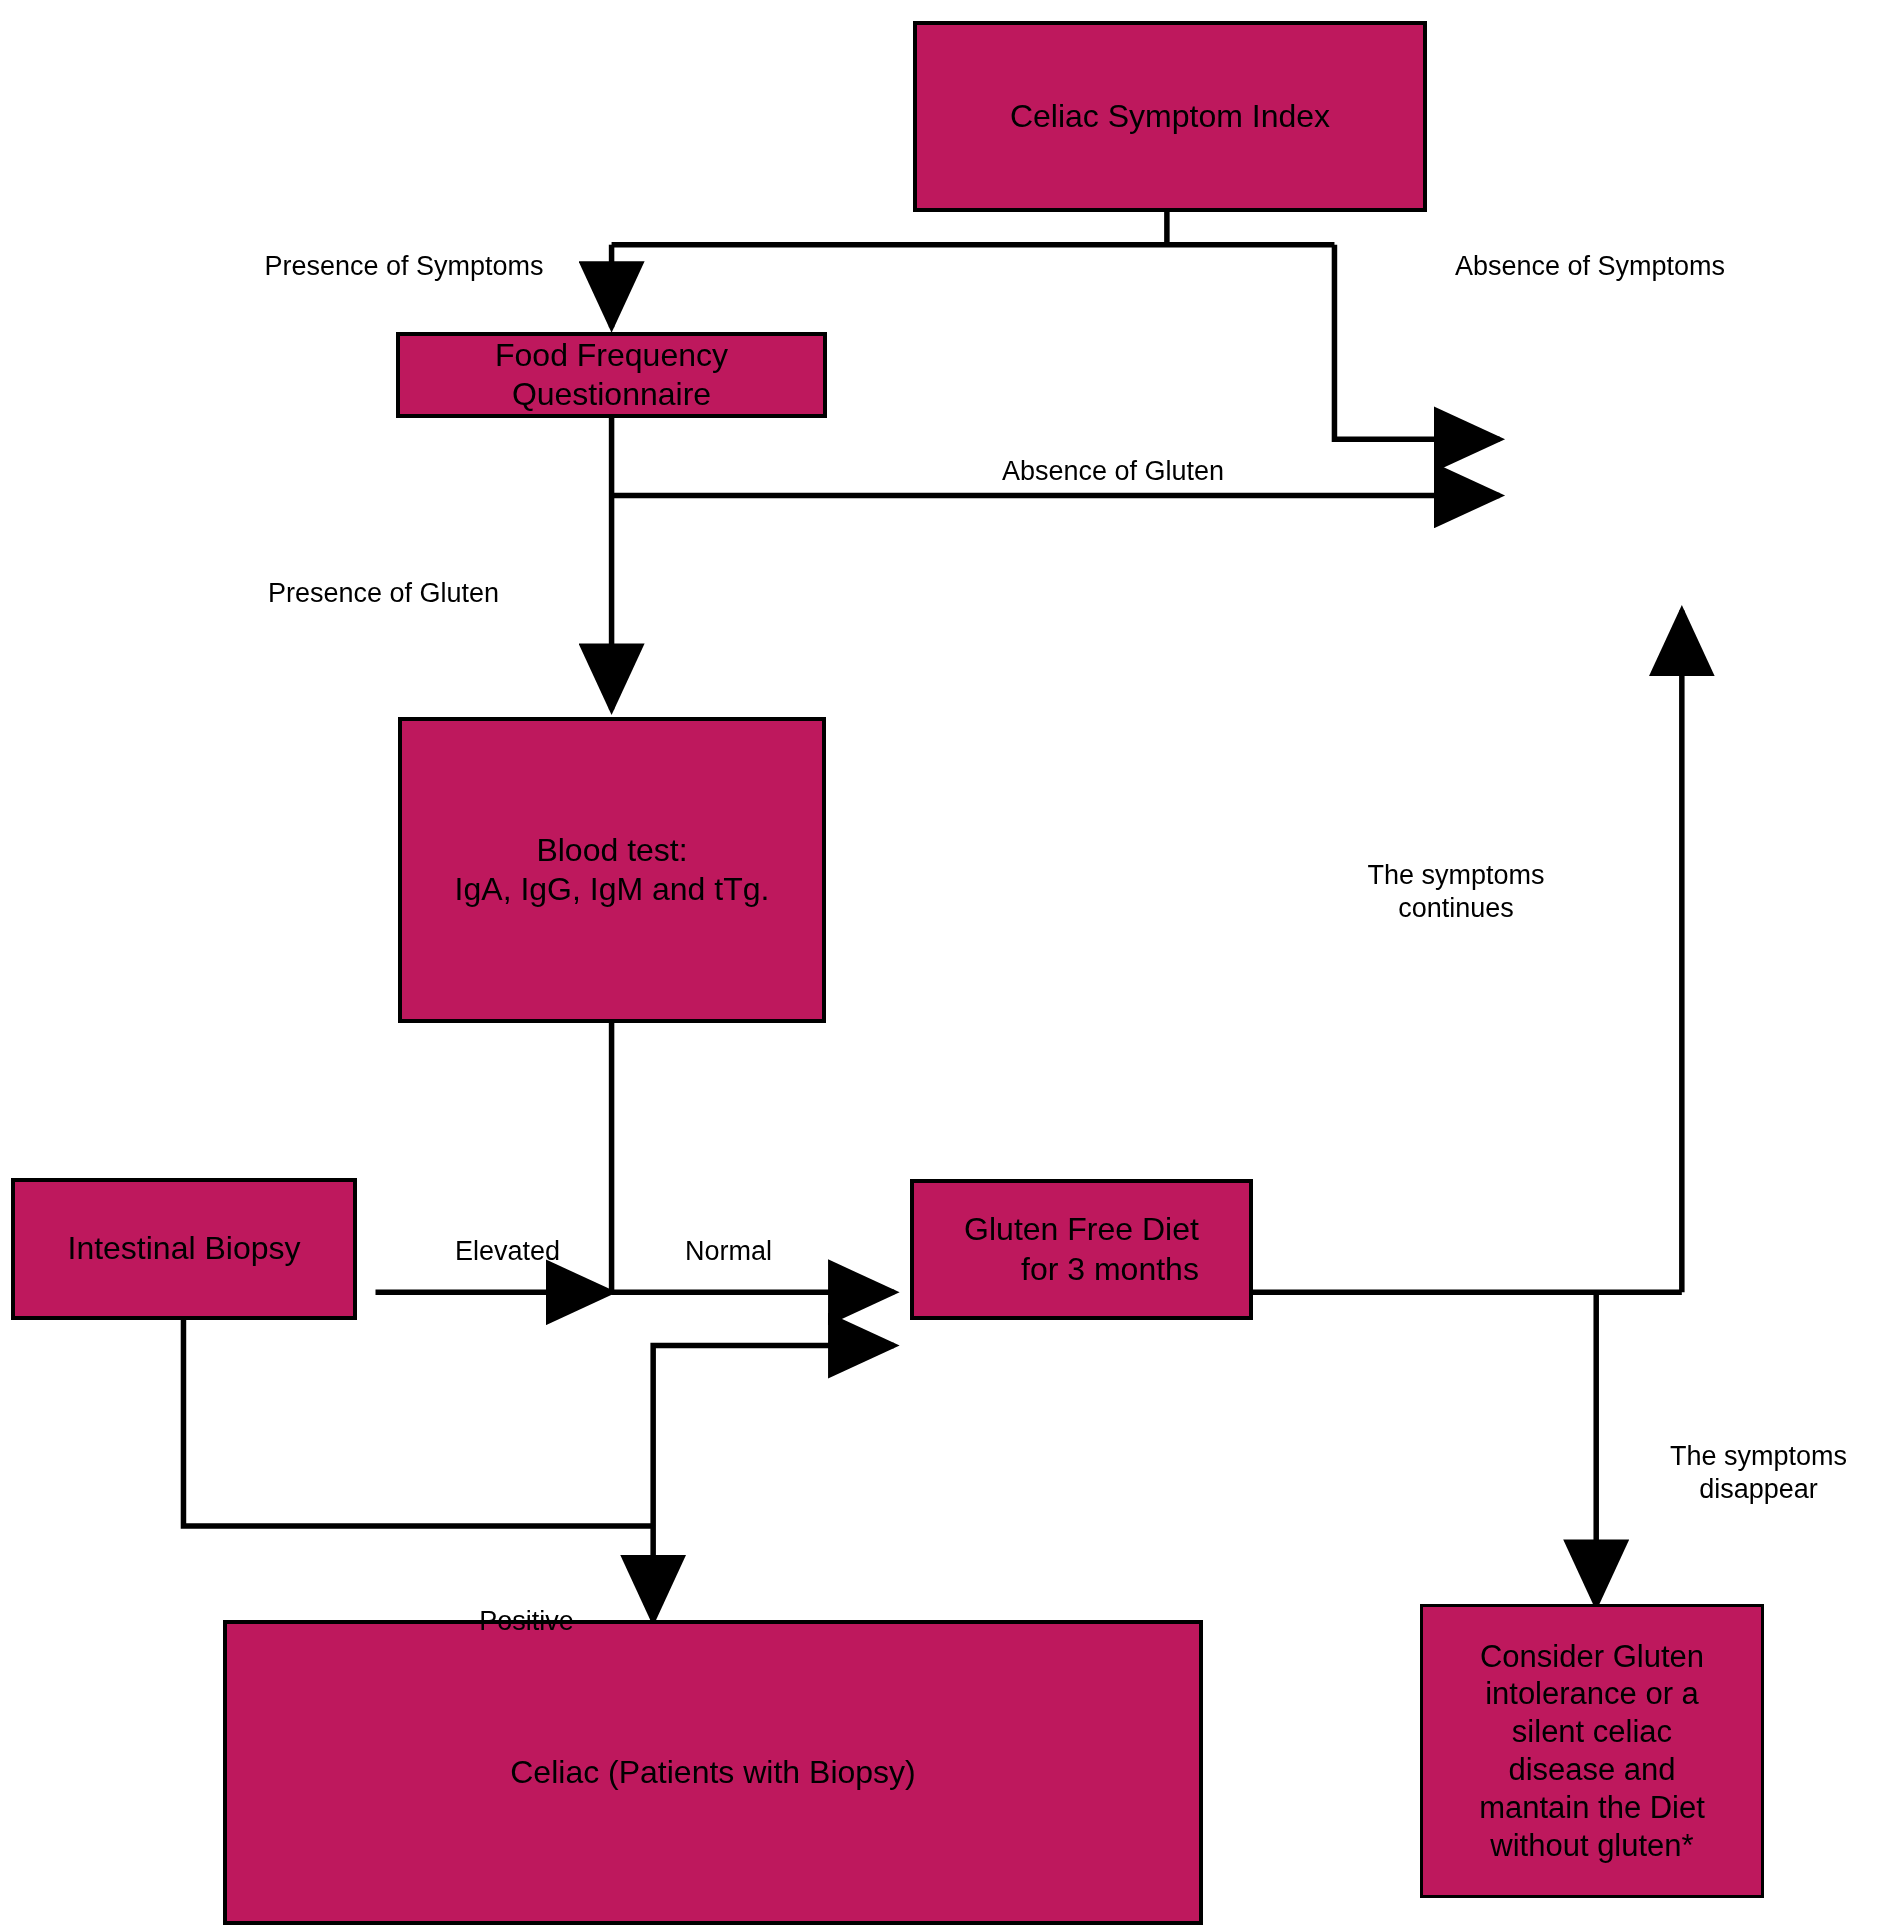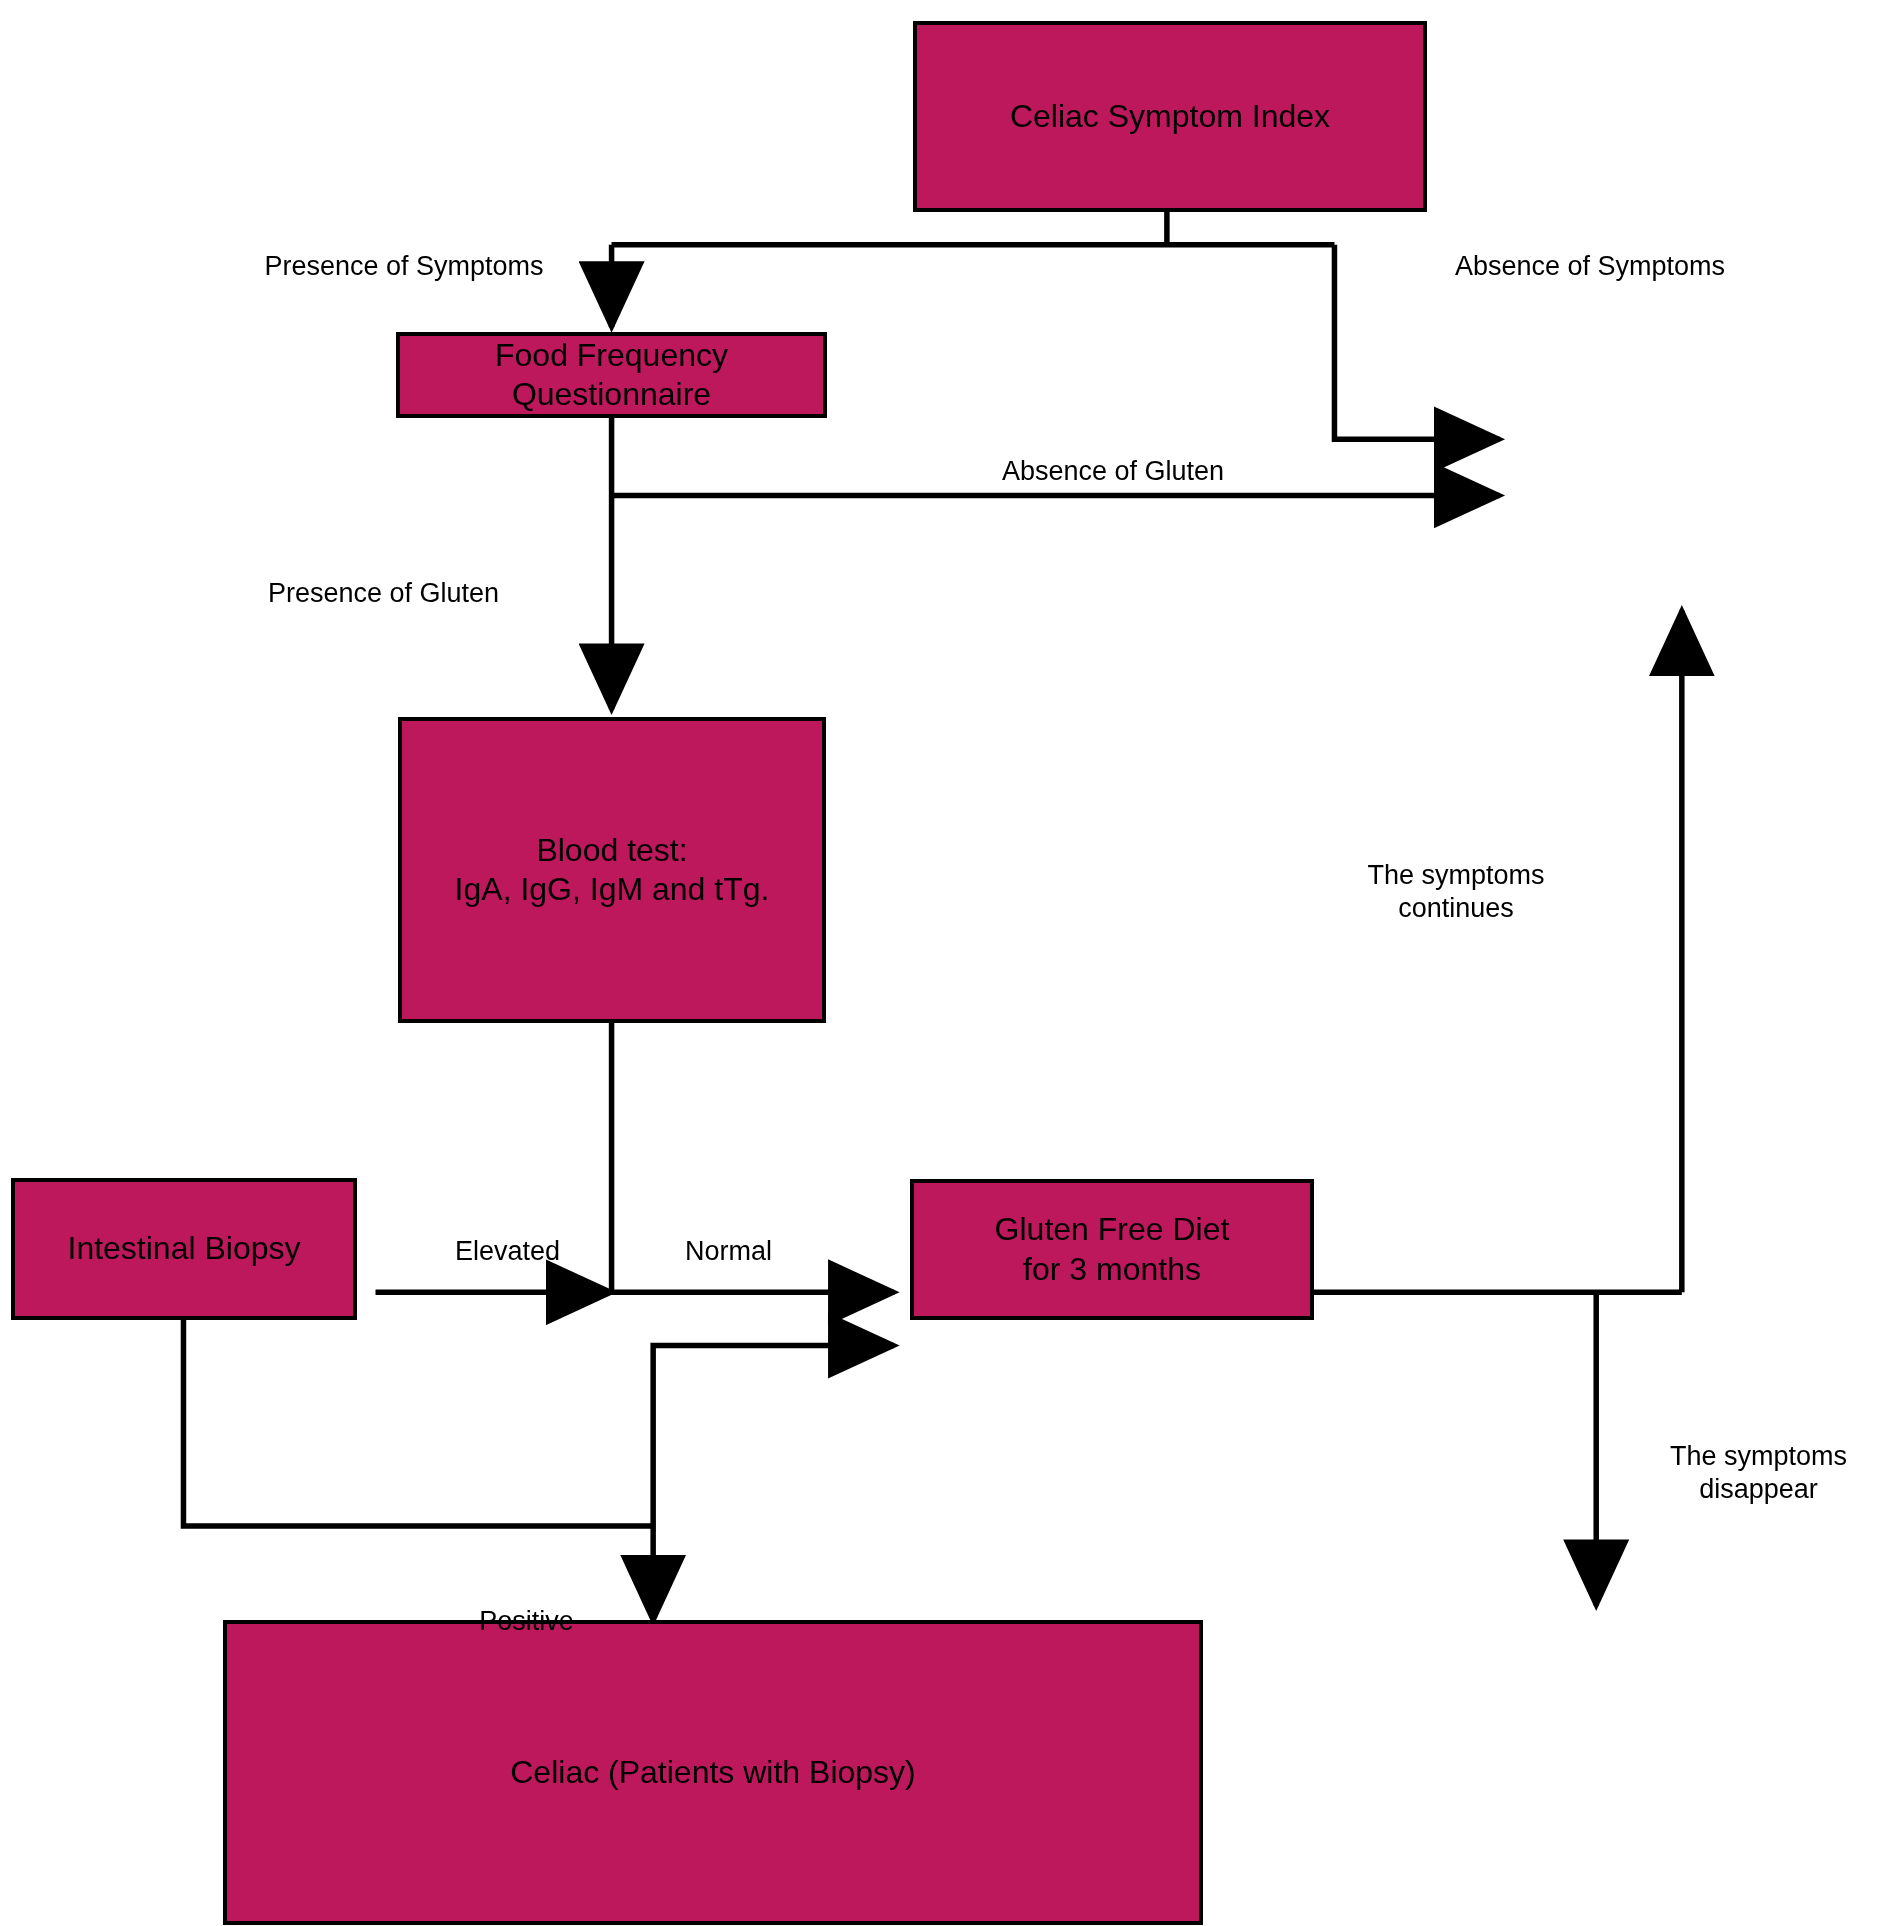--- a/index.html
+++ b/index.html
@@ -113,29 +113,37 @@
 
   <div class="node" style="left:398px; top:717px; width:428px; height:306px;">
     <span class="nlabel">Blood test:
 IgA, IgG, IgM and tTg.</span>
   </div>
 
   <div class="node" style="left:11px; top:1178px; width:346px; height:142px;">
     <span class="nlabel">Intestinal Biopsy</span>
   </div>
 
-  <div class="node" style="left:910px; top:1179px; width:404px; height:141px;">
+  <div class="node" style="left:910px; top:1179px; width:343px; height:141px;text-align:right;">
     <span class="nlabel">Gluten Free Diet
 for 3 months</span>
   </div>
 
   <div class="node" style="left:223px; top:1620px; width:980px; height:305px;">
     <span class="nlabel">Celiac (Patients with Biopsy)</span>
   </div>
 
+  <div class="node" style="left:1420px; top:1604px; width:344px; height:294px; border-width:3.7px; font-size:31px;">
+    <span class="nlabel">Consider Gluten
+intolerance or a
+silent celiac
+disease and
+mantain the Diet
+without gluten*</span>
+  </div>
 
   <div class="edge-label el-center" style="left:612px; top:217px; width:416px; transform:translateX(-100%);">
     <span>Presence of Symptoms</span>
   </div>
 
   <div class="edge-label el-left" style="left:1376px; top:217px; width:428px;">
     <span>Absence of Symptoms</span>
   </div>
 
   <div class="edge-label el-center" style="left:954px; top:422px; width:318px;">

